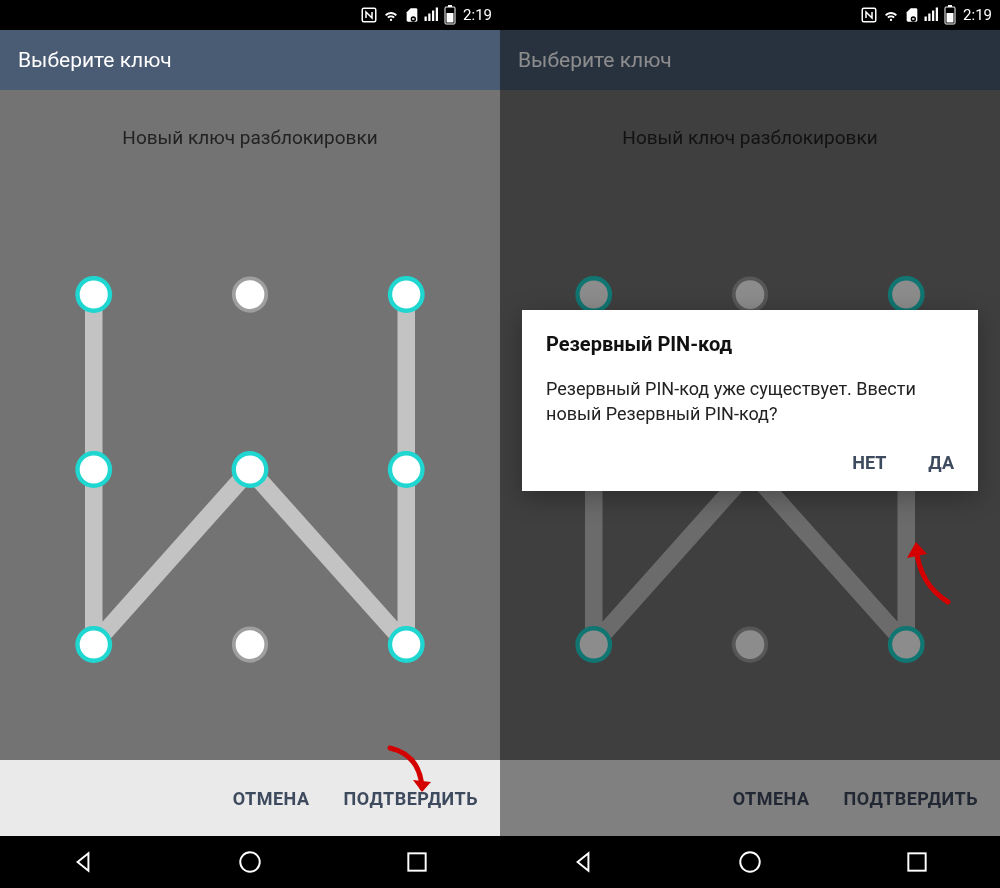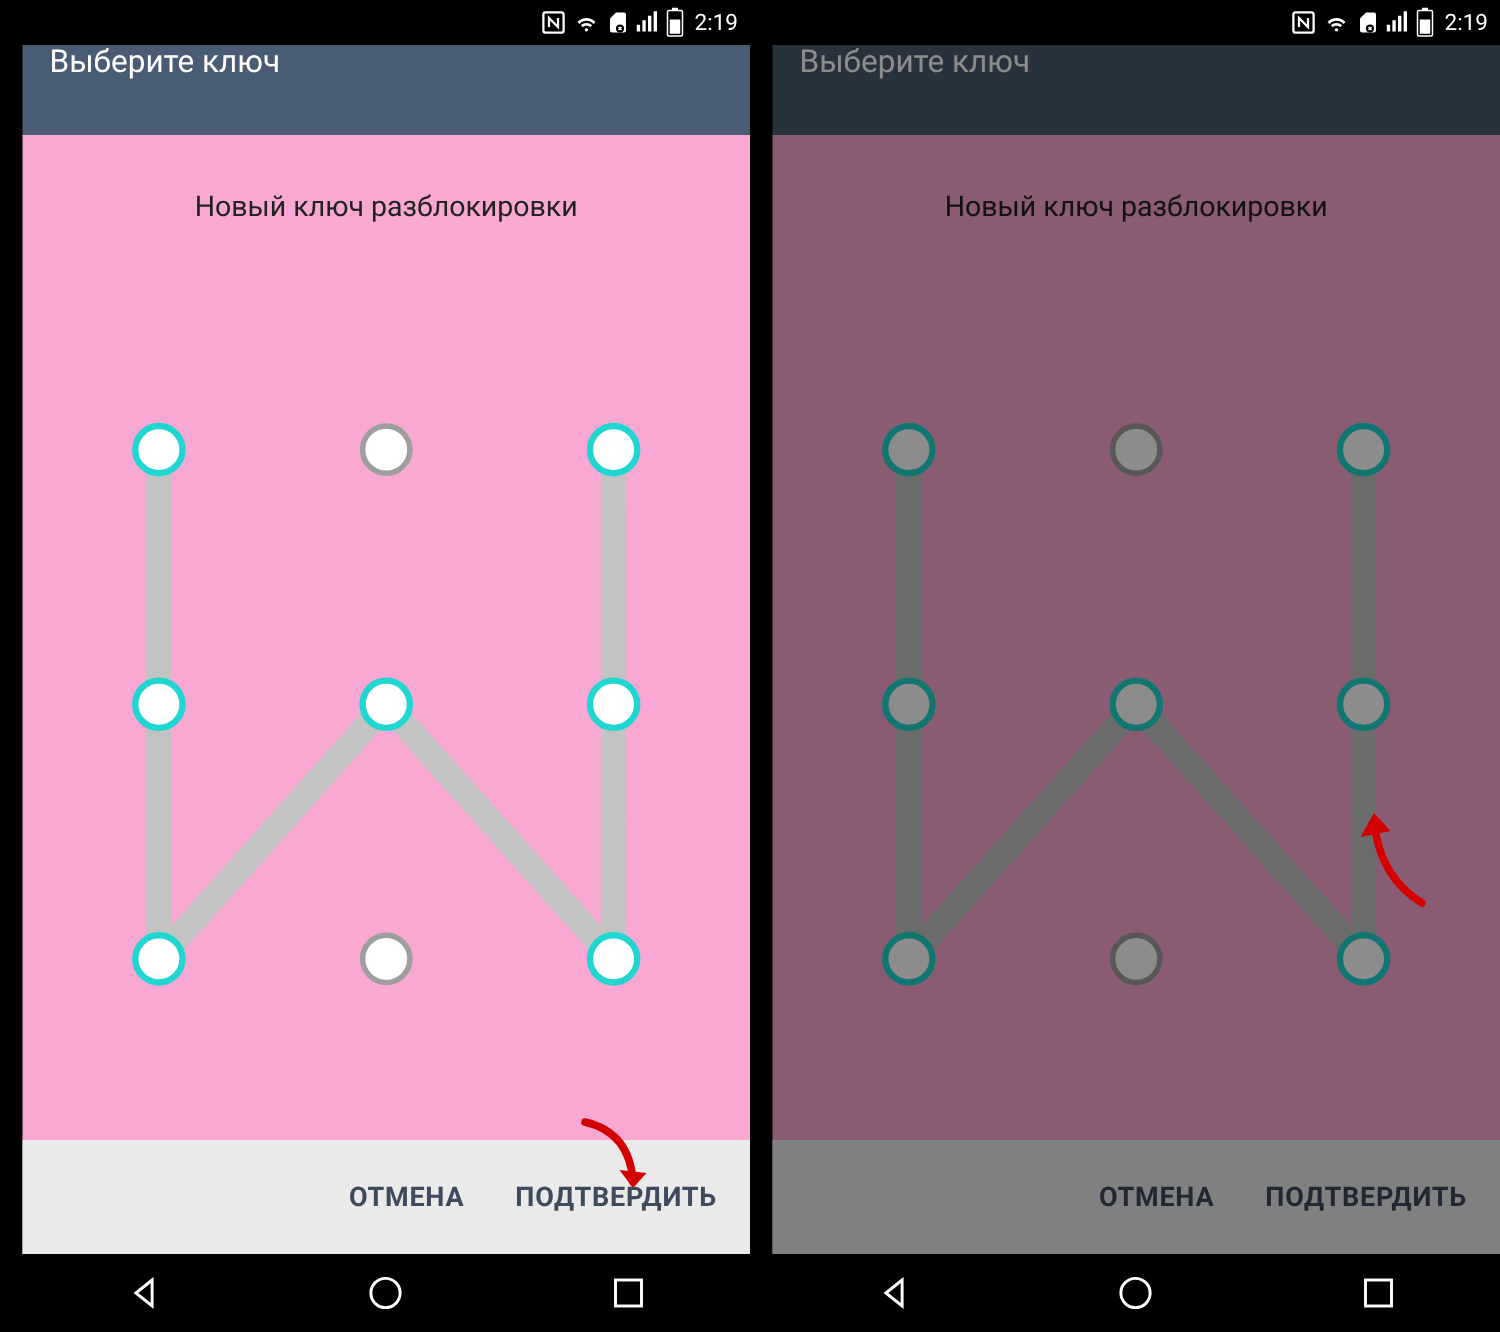--- a/index.html
+++ b/index.html
@@ -1,25 +1,25 @@
 <!DOCTYPE html>
 <html><head>
 <meta charset="utf-8">
 <style>
 * { margin: 0; padding: 0; box-sizing: border-box; }
 body { font-family: Roboto, Arial, sans-serif; background: #000; }
 .container { width: 1000px; height: 888px; display: flex; position: relative; }
-.phone { width: 500px; height: 888px; position: relative; display: flex; flex-direction: column; padding-left: 15px; }
+.phone { width: 500px; height: 888px; position: relative; display: flex; flex-direction: column; }
 
 .status-bar { height: 30px; background: #000; color: #fff; display: flex; align-items: center; justify-content: flex-end; padding: 0 8px; font-size: 15px; gap: 3px; }
 .status-bar .time { margin-left: 4px; font-weight: 400; }
 
-.header { height: 60px; background: #4a5b74; color: #fff; display: flex; align-items: flex-start; padding: 0 18px; font-size: 21px; font-weight: 400; }
-
-.content { flex: 1; background: #f9a8d4; display: flex; flex-direction: column; position: relative; }
+.header { height: 60px; background: #4a5b74; color: #fff; display: flex; align-items: center; padding: 0 18px; font-size: 21px; font-weight: 400; }
+
+.content { flex: 1; background: #737373; display: flex; flex-direction: column; position: relative; }
 .instruction { text-align: center; font-size: 19px; color: #222; padding: 36px 10px 30px; }
 
 .pattern-area { flex: 1; position: relative; }
 .pattern-svg { width: 100%; height: 100%; }
 
 .button-bar { height: 76px; background: #eaeaea; display: flex; align-items: center; justify-content: flex-end; padding: 0 22px; gap: 34px; }
 .button-bar .btn { color: #3e4a5e; font-size: 18px; font-weight: 700; letter-spacing: 0.5px; cursor: pointer; }
 
 .nav-bar { height: 52px; background: #000; display: flex; align-items: center; justify-content: space-around; }
 .nav-icon { width: 26px; height: 26px; }
@@ -176,20 +176,28 @@
       <svg class="nav-icon" viewBox="0 0 24 24" fill="none" stroke="#fff" stroke-width="1.8">
           <circle cx="12" cy="12" r="9"></circle>
         </svg>
       <svg class="nav-icon" viewBox="0 0 24 24" fill="none" stroke="#fff" stroke-width="1.8">
           <rect x="4" y="4" width="16" height="16"></rect>
         </svg>
     </div>
 
     <div class="dim-overlay"></div>
 
+    <div class="dialog">
+      <div class="dialog-title">Резервный PIN-код</div>
+      <div class="dialog-body">Резервный PIN-код уже существует. Ввести новый Резервный PIN-код?</div>
+      <div class="dialog-actions">
+        <span class="dialog-btn">НЕТ</span>
+        <span class="dialog-btn">ДА</span>
+      </div>
+    </div>
 
     <svg class="arrow-annot" style="left:400px; top:530px; width:70px; height:80px;" viewBox="0 0 70 80">
       <path d="M48 72 Q 20 55 16 18" fill="none" stroke="#d40000" stroke-width="5" stroke-linecap="round"></path>
       <path d="M16 12 L7 28 L27 24 Z" fill="#d40000"></path>
     </svg>
   </div>
 
 </div>
 
 </body></html>

